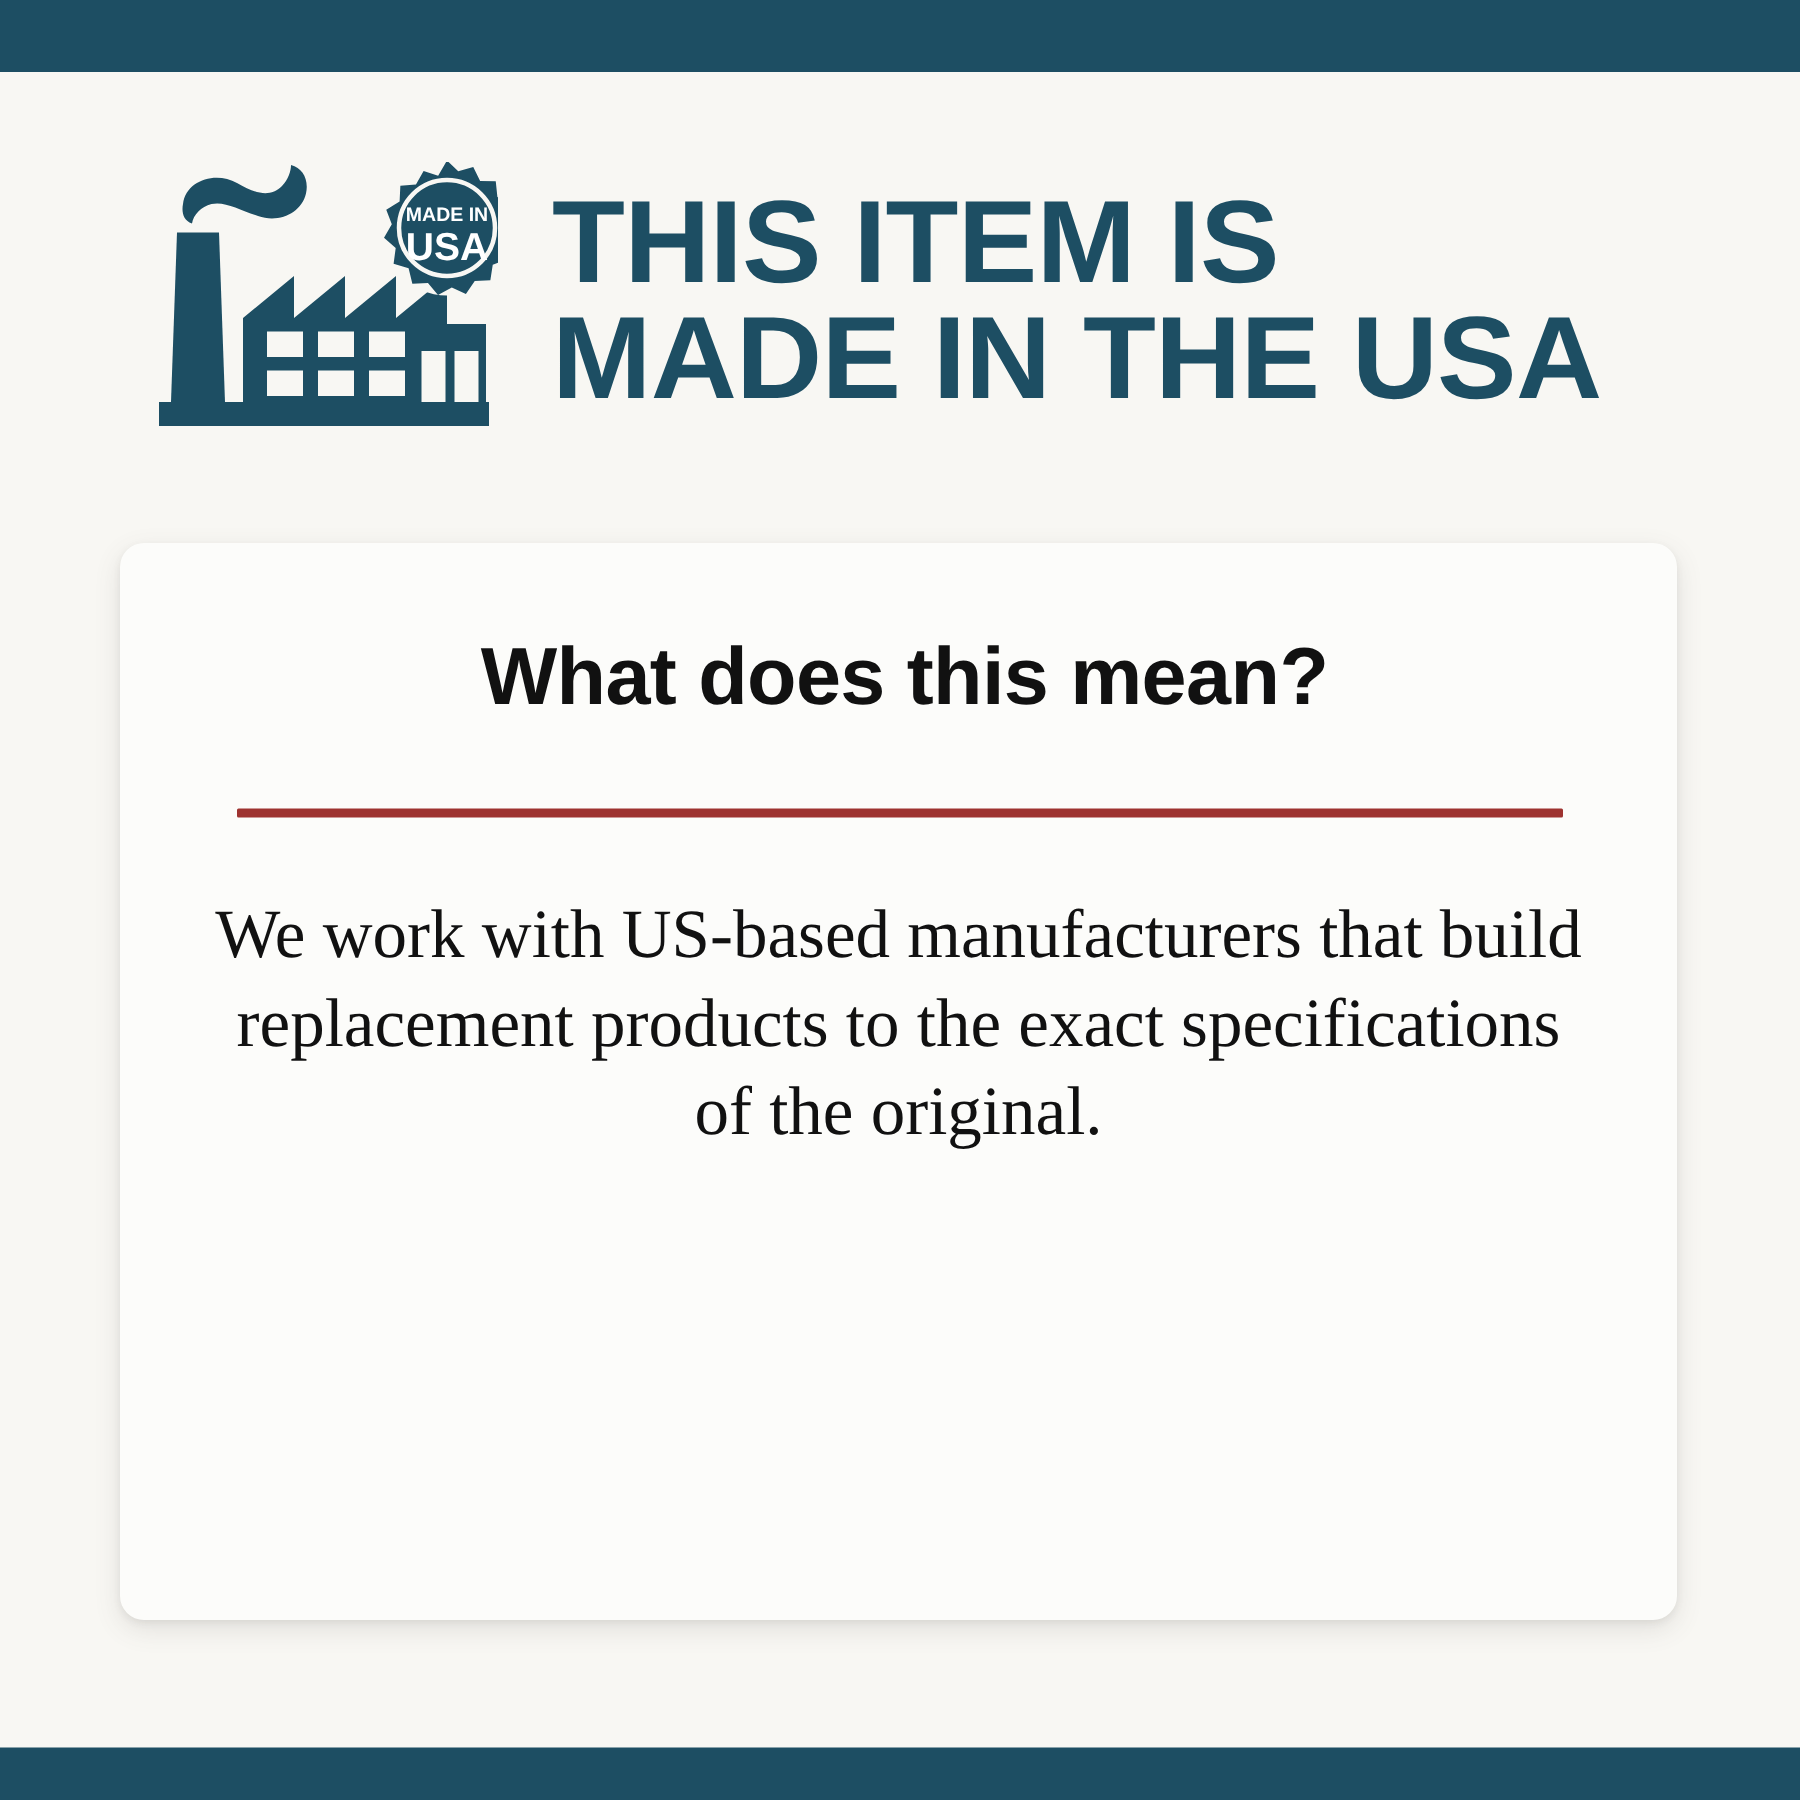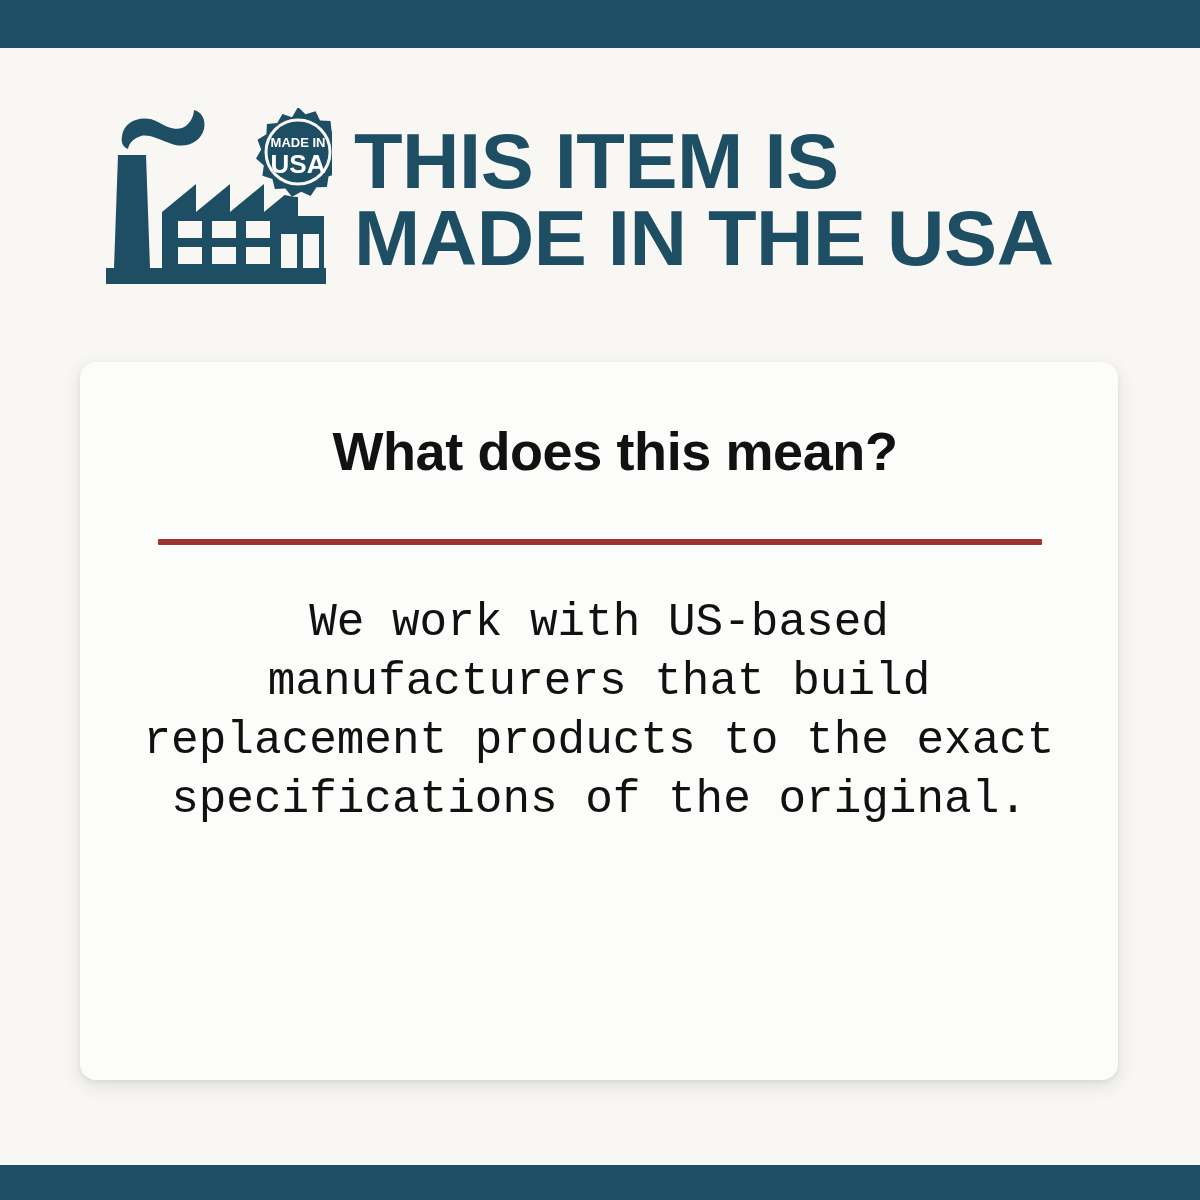--- a/index.html
+++ b/index.html
@@ -43,20 +43,21 @@
 
   
   .masthead {
     position: absolute;
     top: 52px;
     left: 100px;
     width: 1060px;
     height: 200px;
     display: flex;
     align-items: center;
+    gap: 14px;
   }
   .factory-logo {
     width: 232px;
     height: 185px;
     flex: none;
     margin-right: 22px;
   }
   .headline {
     color: #1d4e63;
     font-family: "Liberation Sans Narrow", "Liberation Sans", sans-serif;
@@ -81,21 +82,21 @@
     height: 718px;
     background: #fcfcfa;
     border-radius: 16px;
     box-shadow: 0 6px 18px rgba(90, 88, 82, 0.14),
                 0 2px 5px rgba(90, 88, 82, 0.09);
   }
 
   .card-title {
     position: absolute;
     top: 62px;
-    left: 16px;
+    left: 4px;
     width: 1038px;
     text-align: center;
     color: #111111;
     font-family: "Liberation Sans Narrow", "Liberation Sans", sans-serif;
     font-weight: bold;
     font-size: 54px;
     line-height: 1;
     letter-spacing: -0.4px;
   }
 
@@ -108,21 +109,21 @@
     background: #9e3330;
     border-radius: 1px;
   }
 
   .body-block {
     position: absolute;
     left: 62px;
     width: 914px;
     text-align: center;
     color: #111111;
-    font-family: Liberation Mono, monospace;
+    font-family: Liberation Serif, serif;
     font-weight: normal;
     font-size: 46px;
     line-height: 1.28;
     letter-spacing: 0px;
   }
   .para-1 { top: 232px; }
   .para-2 { top: 518px; }
 </style>
 </head>
 <body>

